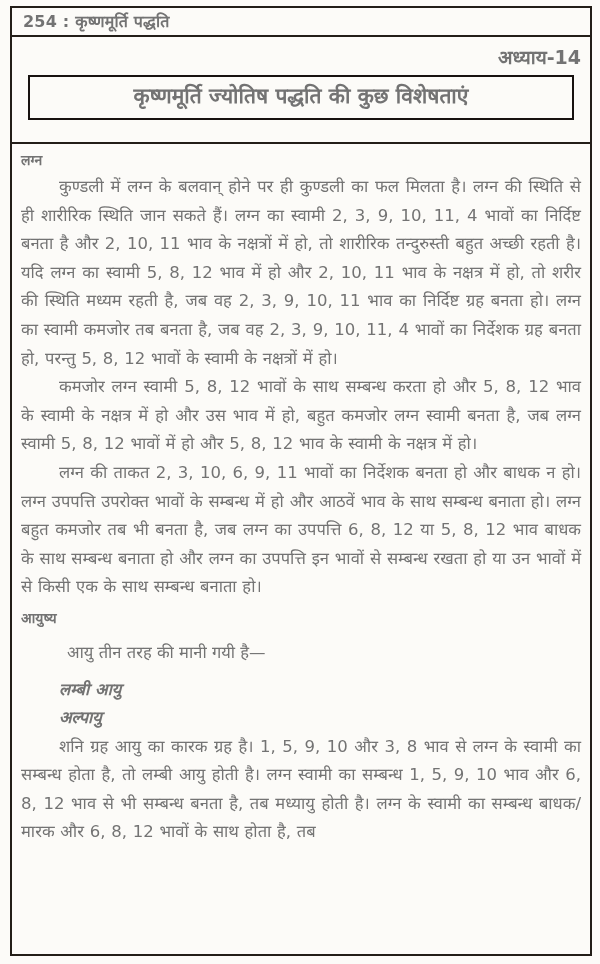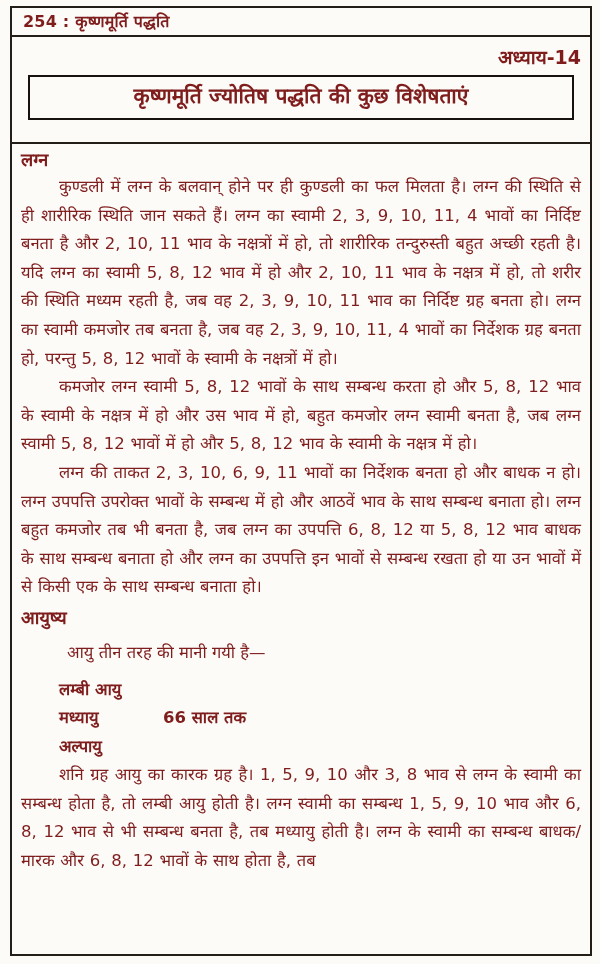--- a/index.html
+++ b/index.html
@@ -6,21 +6,21 @@
   html, body { margin: 0; padding: 0; }
   body {
     width: 600px; height: 964px;
     background: #f2f0ec;
     font-family: "DejaVu Sans", "Liberation Sans", sans-serif;
   }
   .page {
     position: relative;
     width: 600px; height: 964px;
     background: #fcfbf8;
-    color: #7f1d1d;
+    color: #737373;
     overflow: hidden;
   }
   .frame {
     position: absolute;
     left: 10px; top: 6px;
     width: 582px; height: 950px;
     border: 2px solid #231e18;
     pointer-events: none;
   }
   .content {
@@ -52,21 +52,21 @@
     margin: 2px 7px 0 7px;
     padding: 6px 8px 8px 8px;
     text-align: center;
     font-weight: bold;
     font-size: 21px;
     line-height: 27px;
   }
   .rule.below-title { margin-top: 22px; }
   .section-heading {
     font-weight: bold;
-    font-size: 18px;
+    font-size: 14px;
     line-height: 26px;
     margin: 3px 0 0 0;
   }
   .para {
     margin: 0;
     font-size: 16.5px;
     line-height: 28.6px;
     text-align: justify;
     text-indent: 38px;
     word-spacing: 0.5px;
@@ -77,20 +77,21 @@
     line-height: 28.6px;
     text-indent: 38px;
   }
   .age-table { margin: 0; }
   .age-row {
     display: flex;
     font-weight: bold;
     font-size: 16.5px;
     line-height: 28.6px;
     padding-left: 38px;
+    font-style: italic;
   }
   .age-label { width: 104px; flex: 0 0 auto; }
   .age-value { flex: 1; }
 </style>
 </head>
 <body>
 
 <div class="page">
   <div class="frame"></div>
   <div class="content">
@@ -112,24 +113,20 @@
     <p class="para">लग्न की ताकत 2, 3, 10, 6, 9, 11 भावों का निर्देशक बनता हो और बाधक न हो। लग्न उपपत्ति उपरोक्त भावों के सम्बन्ध में हो और आठवें भाव के साथ सम्बन्ध बनाता हो। लग्न बहुत कमजोर तब भी बनता है, जब लग्न का उपपत्ति 6, 8, 12 या 5, 8, 12 भाव बाधक के साथ सम्बन्ध बनाता हो और लग्न का उपपत्ति इन भावों से सम्बन्ध रखता हो या उन भावों में से किसी एक के साथ सम्बन्ध बनाता हो।</p>
 
     <div class="section-heading">आयुष्य</div>
     <p class="age-intro">आयु तीन तरह की मानी गयी है—</p>
 
     <div class="age-table">
       <div class="age-row">
         <span class="age-label">लम्बी आयु</span>
       </div>
       <div class="age-row">
-        <span class="age-label">मध्यायु</span>
-        <span class="age-value">66 साल तक</span>
-      </div>
-      <div class="age-row">
         <span class="age-label">अल्पायु</span>
       </div>
     </div>
 
     <p class="para">शनि ग्रह आयु का कारक ग्रह है। 1, 5, 9, 10 और 3, 8 भाव से लग्न के स्वामी का सम्बन्ध होता है, तो लम्बी आयु होती है। लग्न स्वामी का सम्बन्ध 1, 5, 9, 10 भाव और 6, 8, 12 भाव से भी सम्बन्ध बनता है, तब मध्यायु होती है। लग्न के स्वामी का सम्बन्ध बाधक/मारक और 6, 8, 12 भावों के साथ होता है, तब</p>
 
   </div>
 </div>
 
 </body></html>

